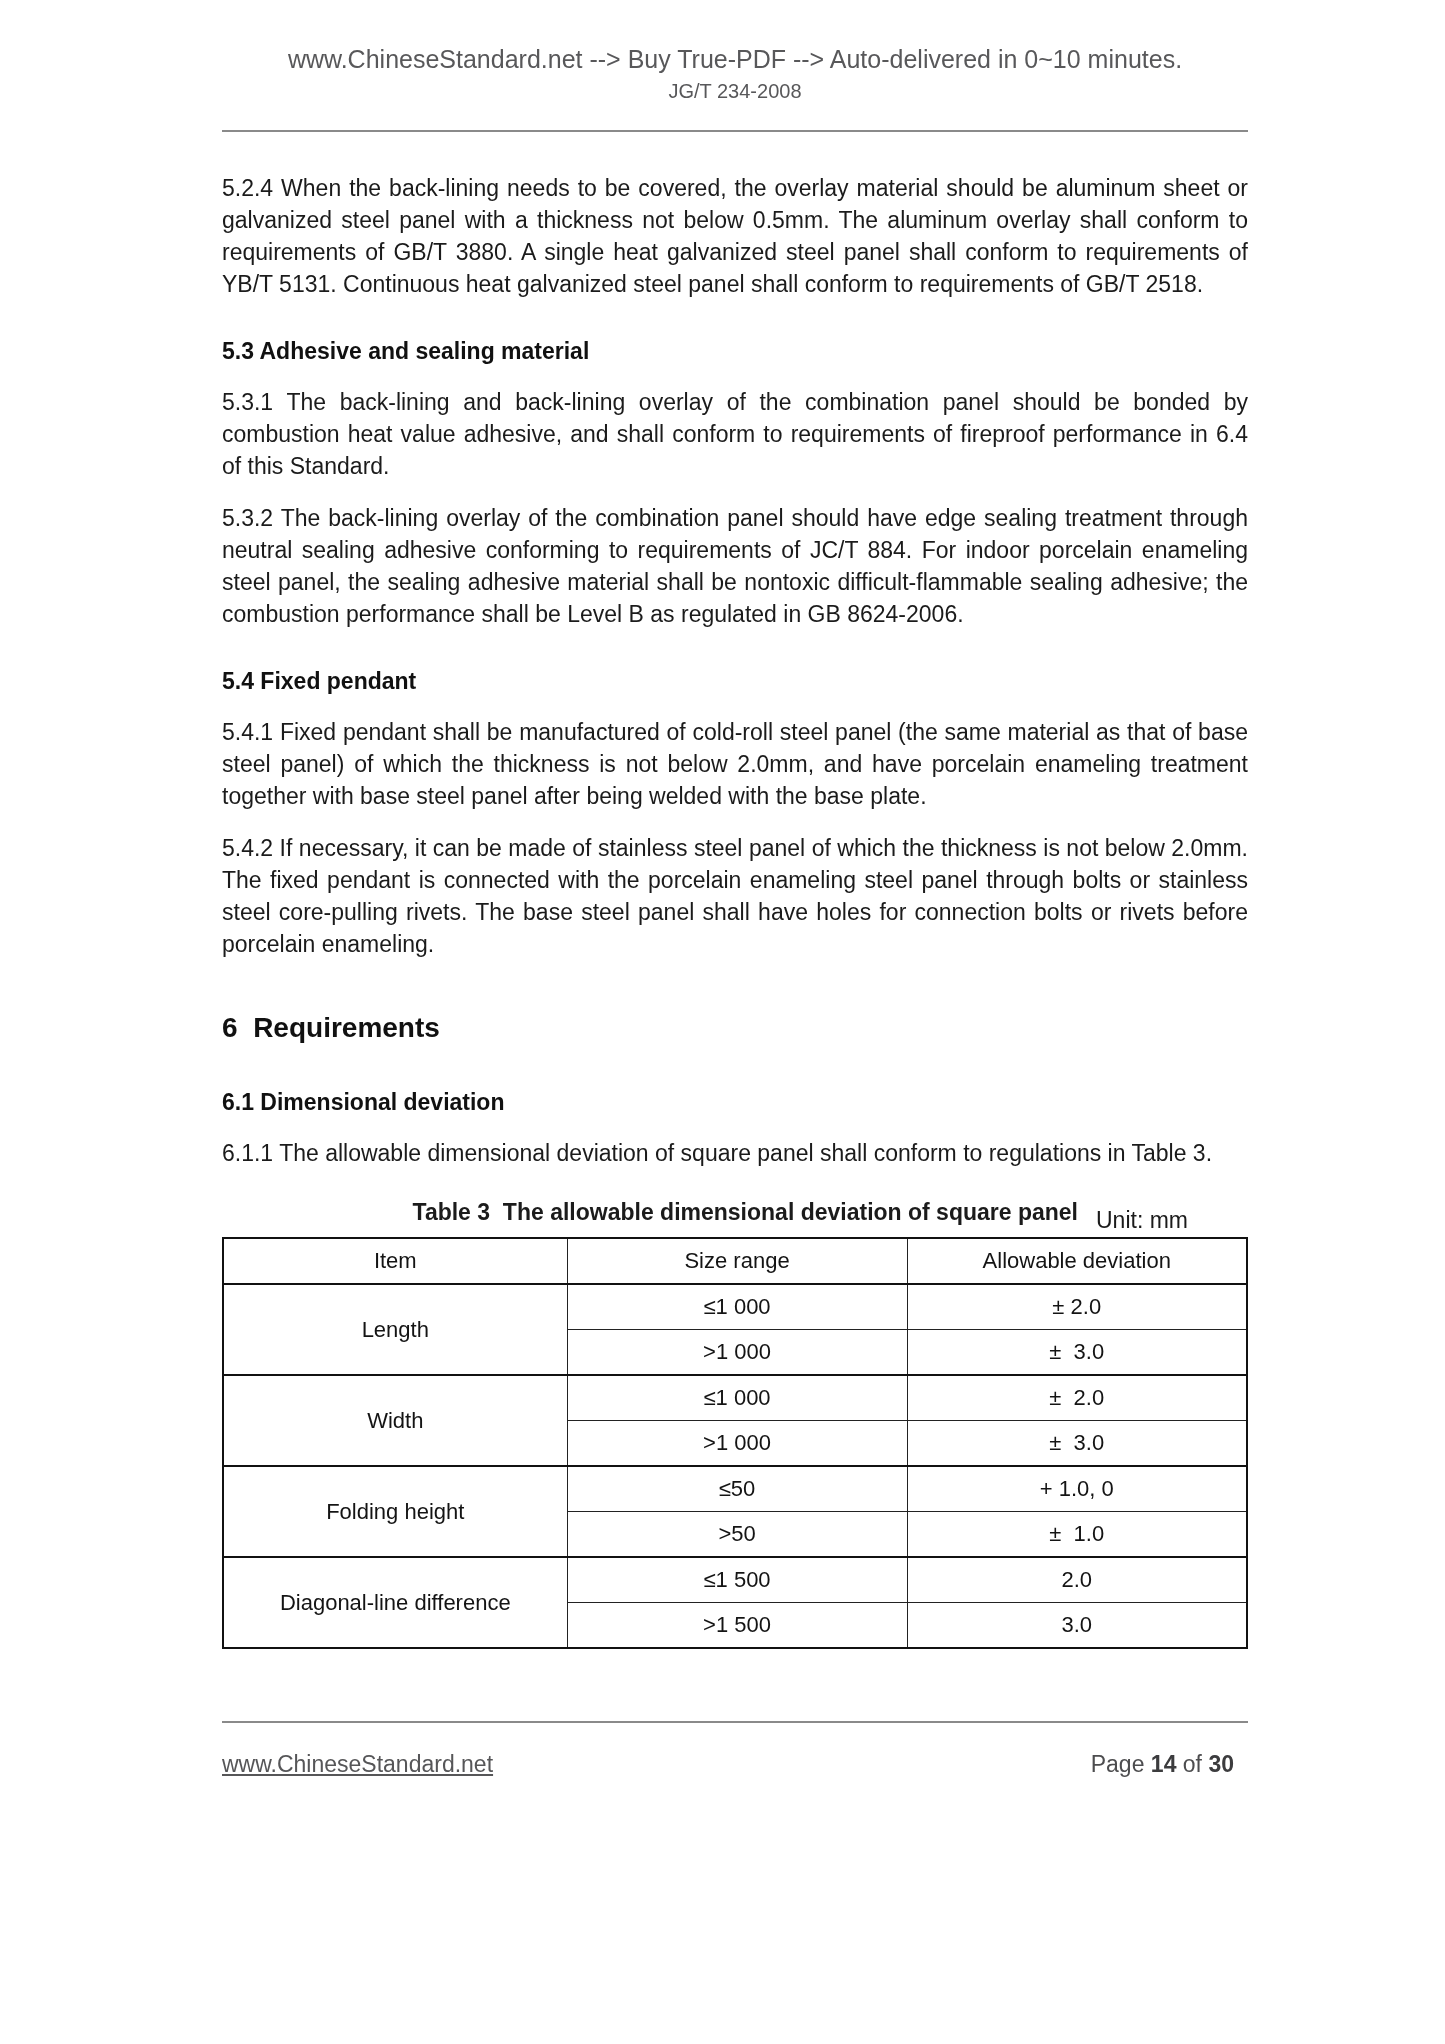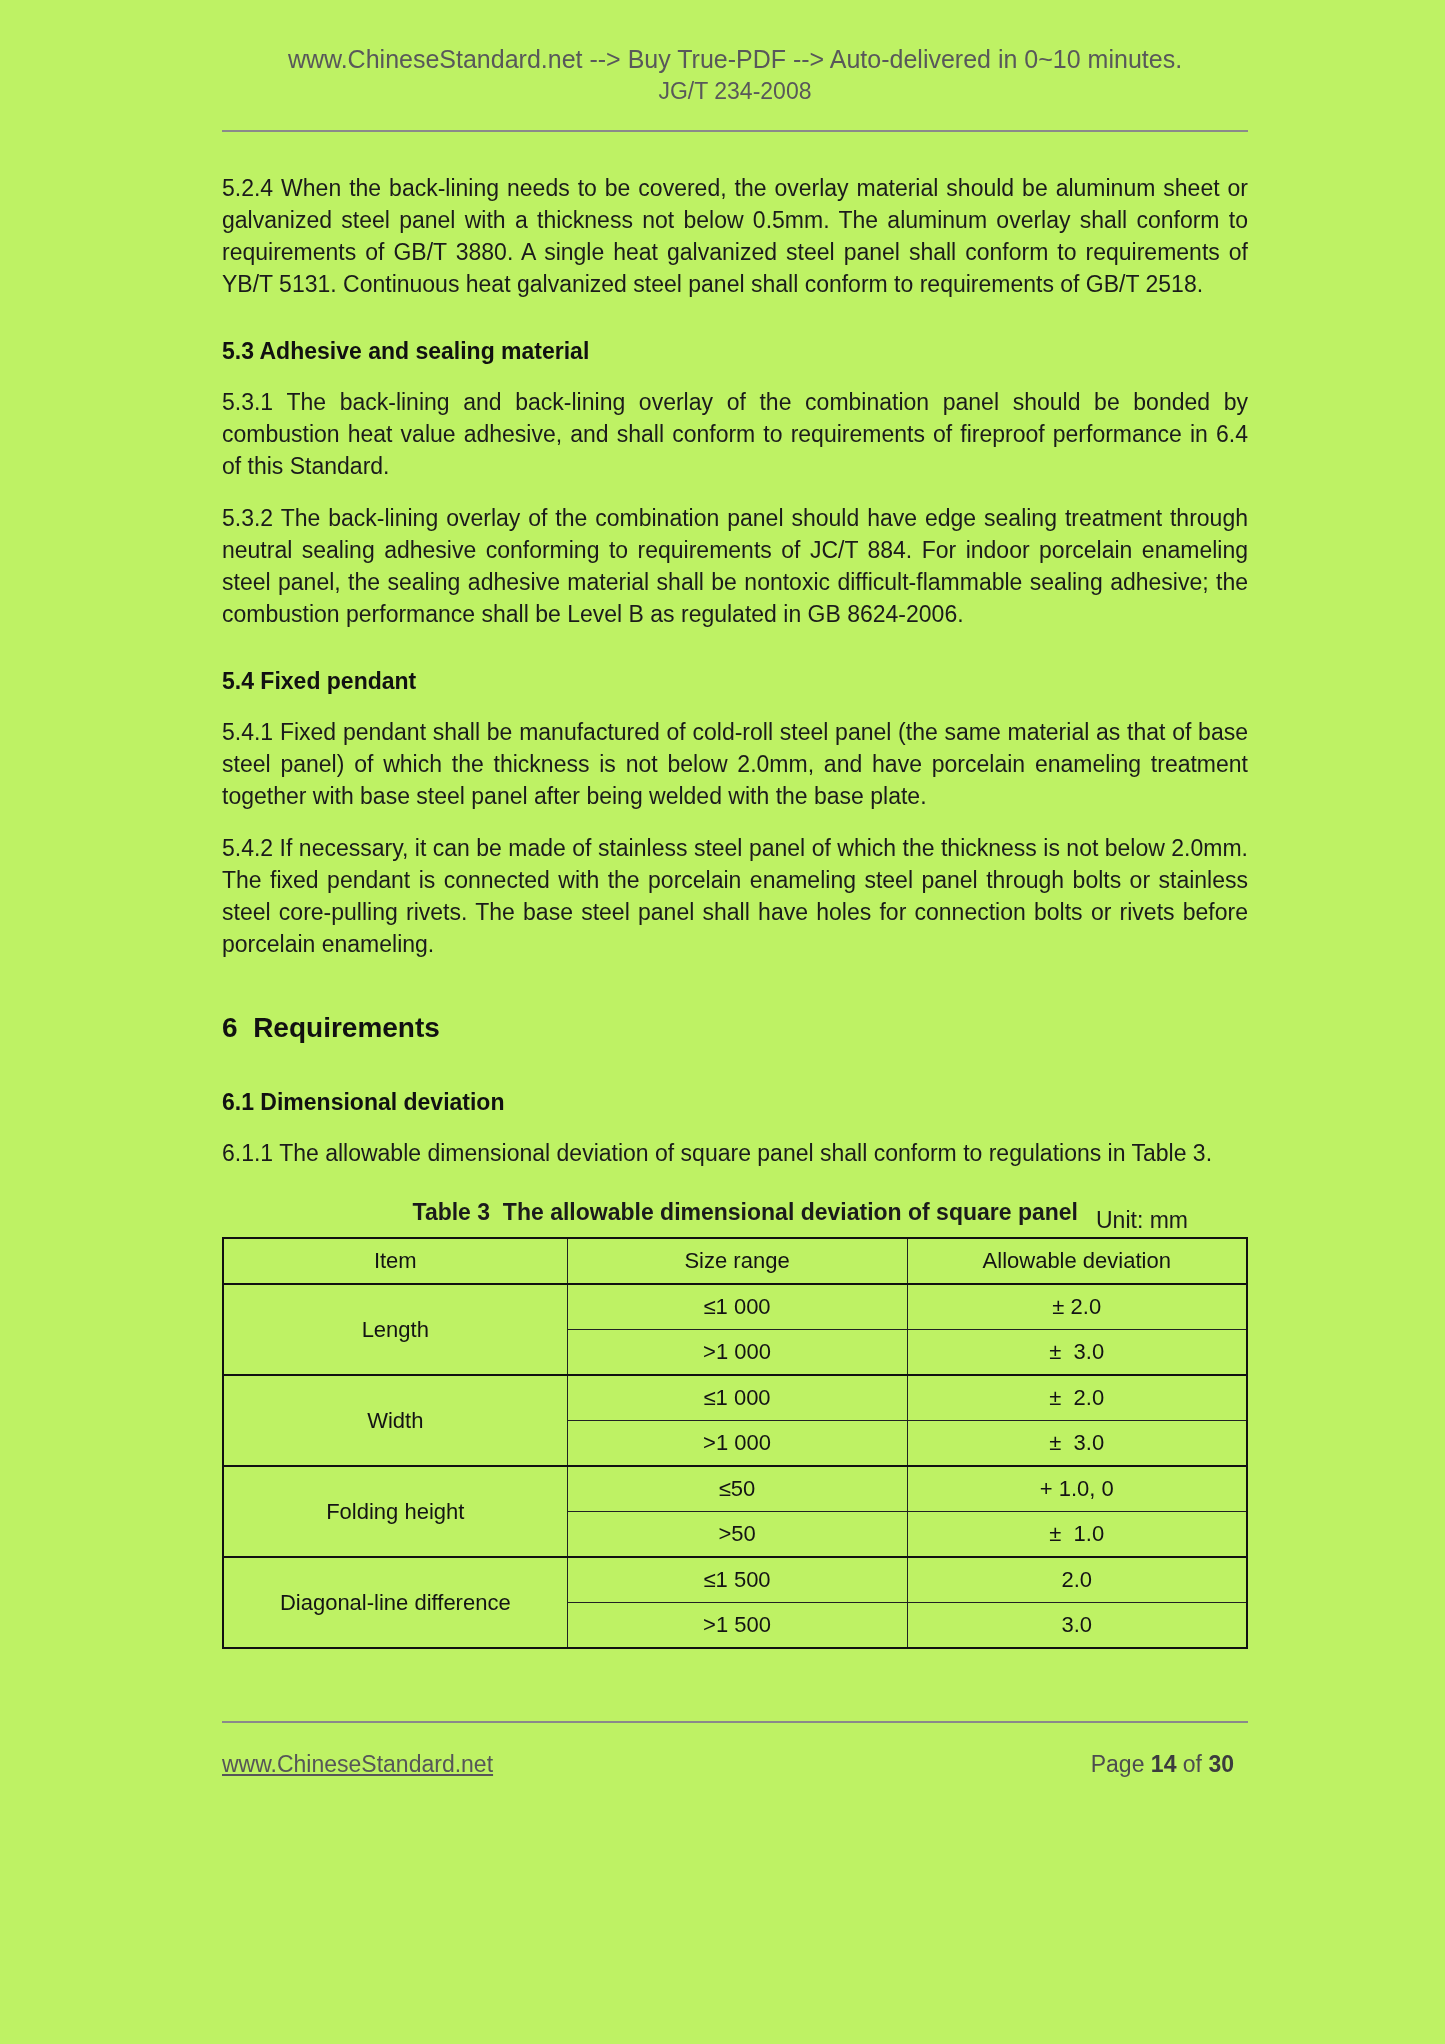--- a/index.html
+++ b/index.html
@@ -1,39 +1,39 @@
 <!DOCTYPE html>
 <html><head>
 <meta charset="utf-8">
 <style>
   html, body { margin: 0; padding: 0; background: #e8e8e8; }
   .page {
     position: relative;
     width: 1445px;
     height: 2044px;
     margin: 0 auto;
-    background: #bef264;
+    background: #ffffff;
     box-sizing: border-box;
     padding: 0 197px 0 222px;
     font-family: "Liberation Sans", "DejaVu Sans", sans-serif;
     color: #1b1b1b;
     overflow: hidden;
   }
 
   
   .doc-header { text-align: center; }
   .hdr-line1 {
     padding-top: 42px;
     font-size: 25px;
     line-height: 34px;
     color: #58585a;
     white-space: nowrap;
   }
   .hdr-line2 {
-    font-size: 23px;
+    font-size: 20px;
     line-height: 30px;
     color: #58585a;
   }
   .rule {
     border: none;
     border-top: 2px solid #8a8a8a;
     margin: 24px 0 0 0;
   }
 
   

